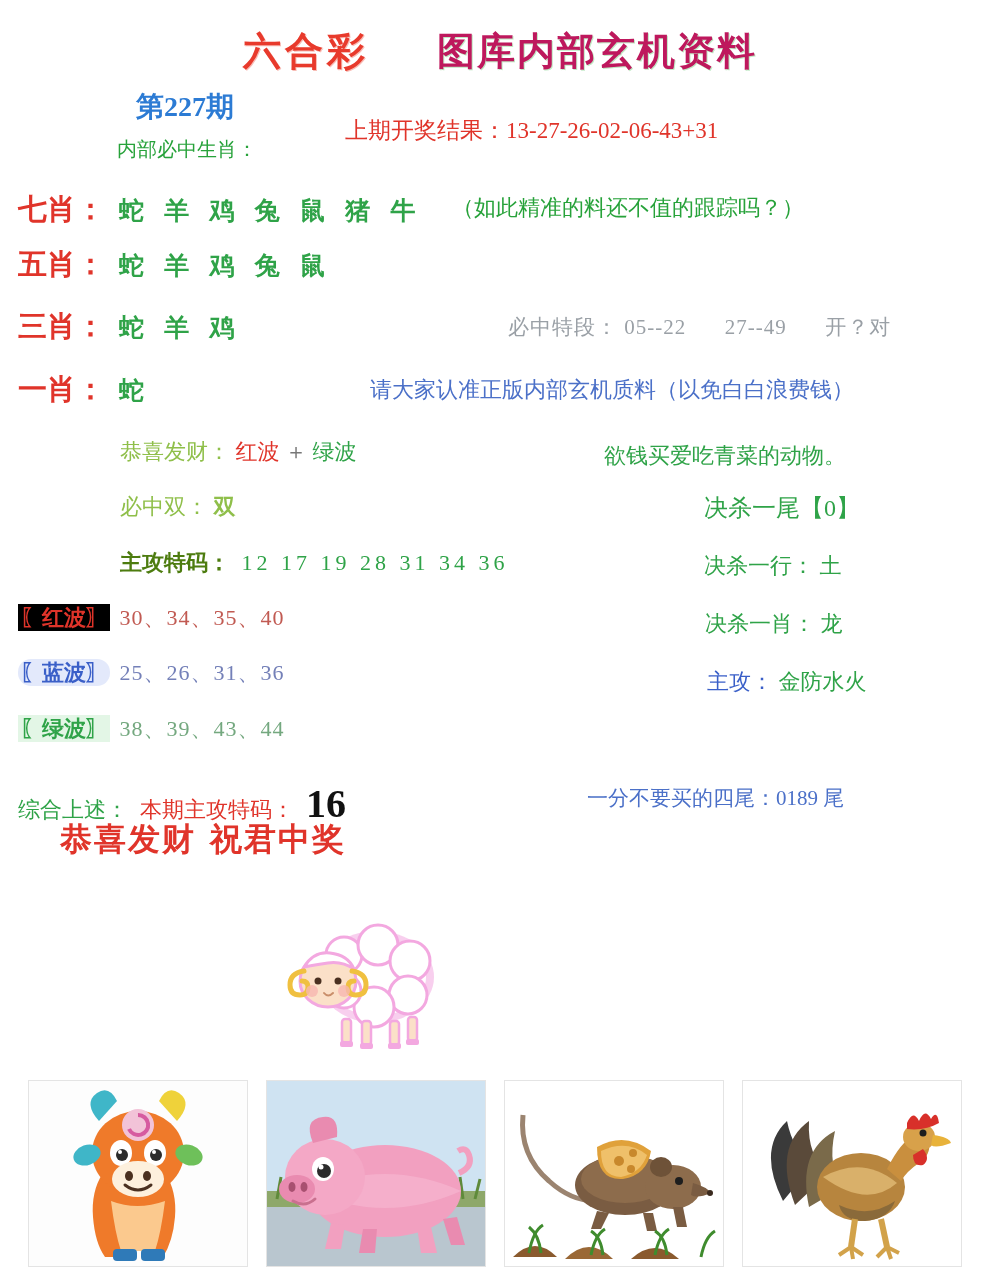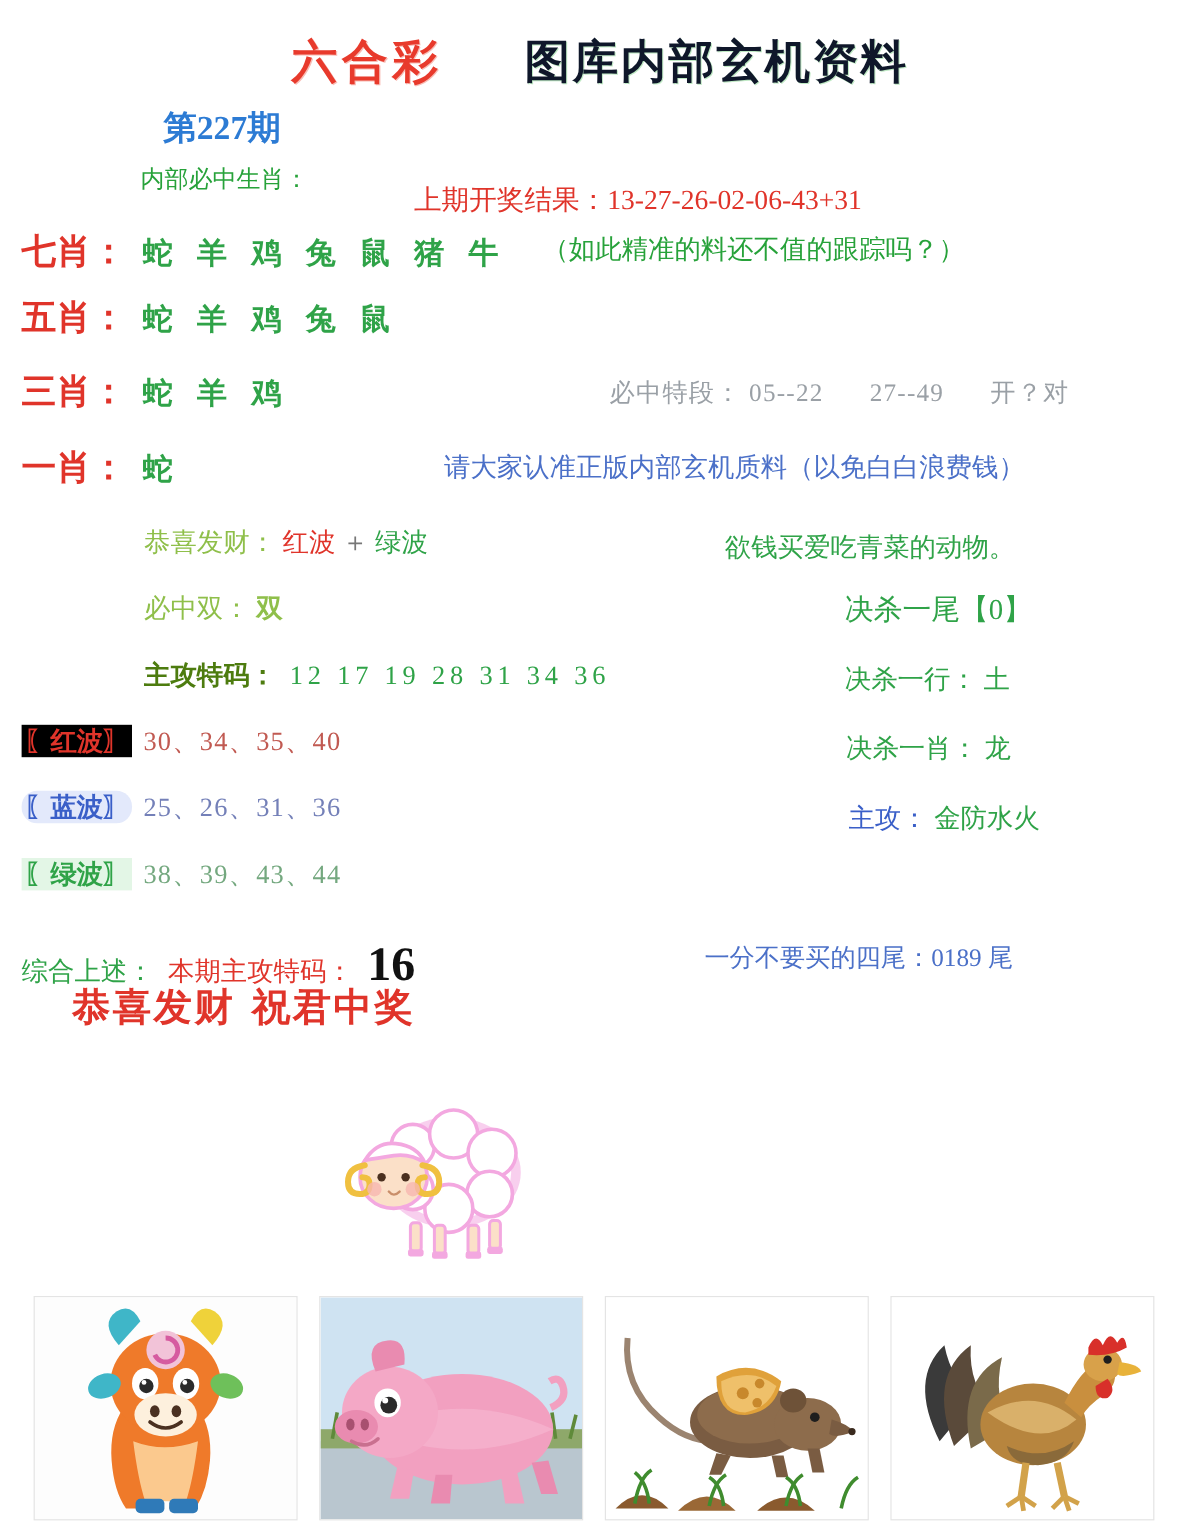--- a/index.html
+++ b/index.html
@@ -32,42 +32,41 @@
   .title-main {
     font-size: 38px;
     font-weight: bold;
     color: #e83a2c;
     letter-spacing: 4px;
     text-shadow: 1px 1px 0 #f8bdb6;
   }
   .title-sub {
     font-size: 38px;
     font-weight: bold;
-    color: #0f172a;
+    color: #be185d;
     letter-spacing: 2px;
     margin-left: 64px;
     text-shadow: 1px 1px 0 #bfe9c4;
   }
 
   .issue {
     position: absolute;
     top: 88px;
     left: 136px;
     font-size: 28px;
     font-weight: bold;
     color: #2c7bd4;
   }
   .lastdraw {
     position: absolute;
     top: 115px;
     left: 345px;
     font-size: 23px;
     color: #e0342a;
     white-space: nowrap;
-    margin-top: 36px;
   }
   .must-hit-label {
     position: absolute;
     top: 136px;
     left: 117px;
     font-size: 20px;
     color: #27a23a;
   }
 
   

